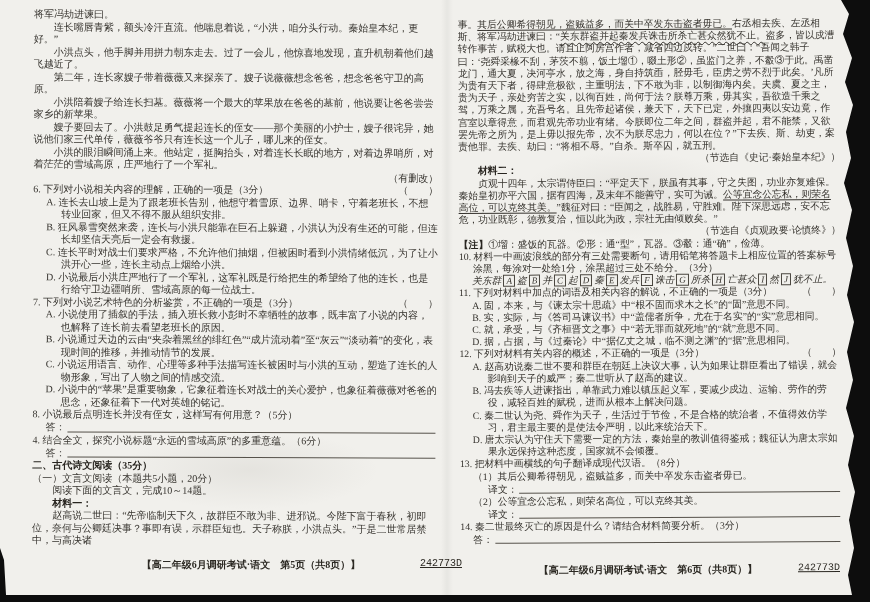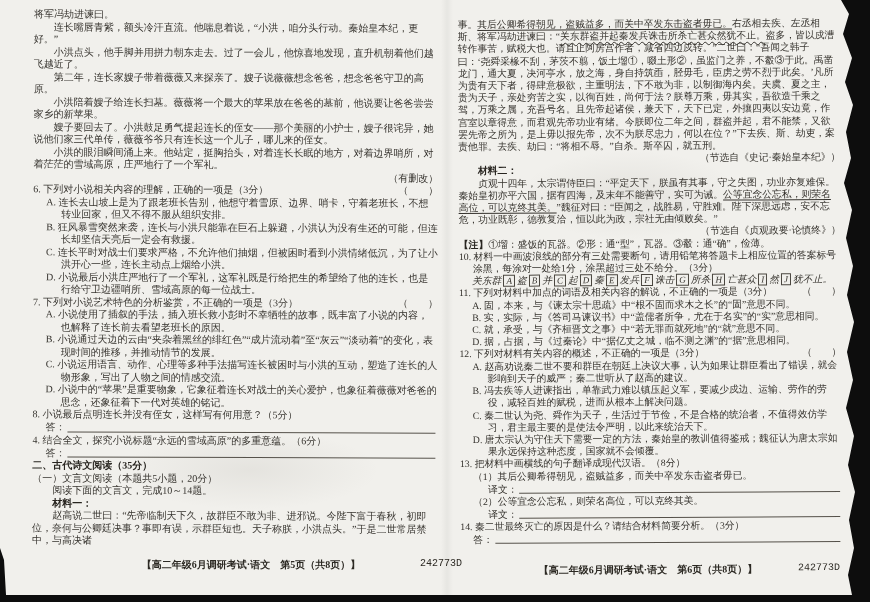--- a/index.html
+++ b/index.html
@@ -29,21 +29,21 @@
   .blank{flex:1 1 auto;border-bottom:1px solid #55514a;margin:0 2px 2px 2px;height:10px;}
   .u-line{text-decoration:underline;text-underline-offset:2px;text-decoration-thickness:0.8px;}
   .u-wavy{text-decoration:underline wavy;text-underline-offset:2px;text-decoration-thickness:0.8px;}
   .box{display:inline-block;border:1px solid #4a463f;padding:0 2px;margin:0 2px;
        line-height:10px;font-size:9px;font-style:italic;}
   .seg-line{margin-left:13px;font-style:italic;}
   .sub-item{margin-left:13px;padding-left:18px;text-indent:-18px;}
   .footer{position:absolute;width:100%;display:flex;justify-content:center;
           font-weight:bold;font-size:10px;color:#2c2923;}
   .footer .code{position:absolute;right:8px;top:0;font-weight:normal;
-                font-family:"Liberation Mono","DejaVu Sans Mono",monospace;font-size:10px;}
+                font-family:"Liberation Mono","DejaVu Sans Mono",monospace;font-size:10px;text-decoration:underline;}
   .footer-left{left:0;top:558px;width:438px;margin-left:32px;}
   .footer-right{left:448px;top:563px;width:400px;transform:rotate(-0.3deg);}
   .note-row{padding-left:30px;text-indent:-30px;}
 </style>
 </head>
 <body>
 
 <div class="paper"></div>
 <div class="seam"></div>
 <div class="smudge" style="left:520px;top:150px;width:220px;height:90px;"></div>

